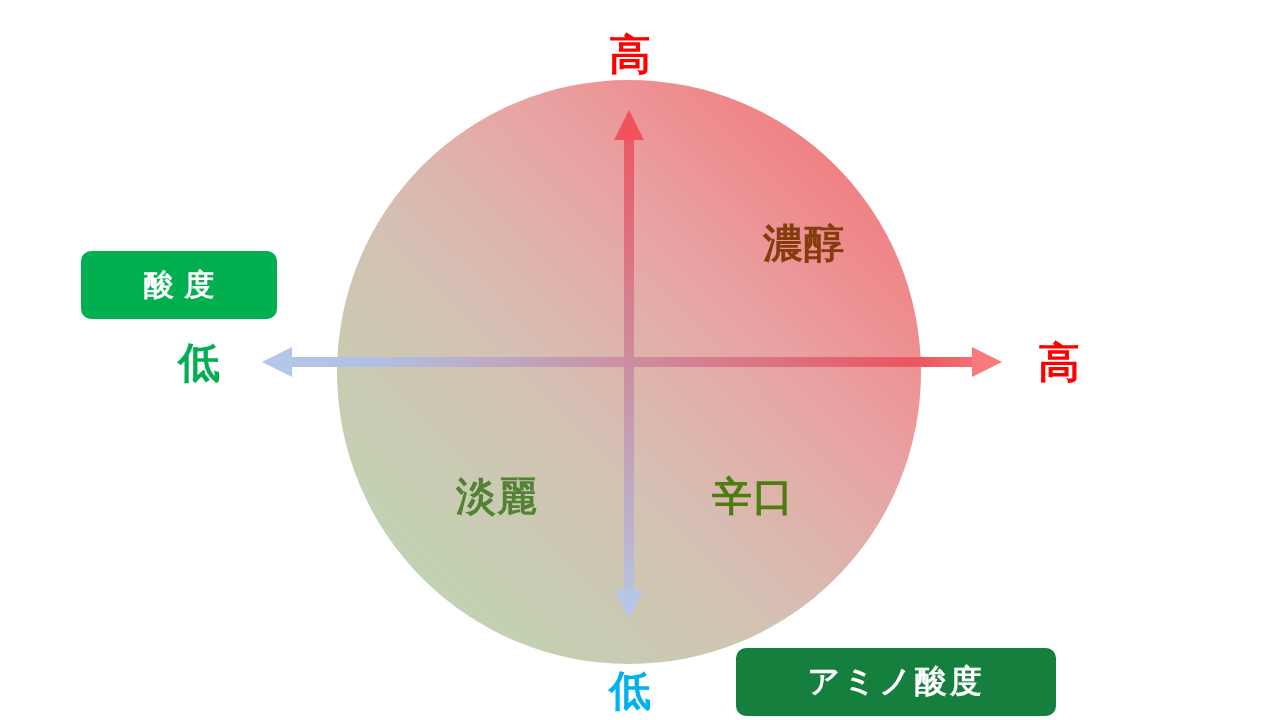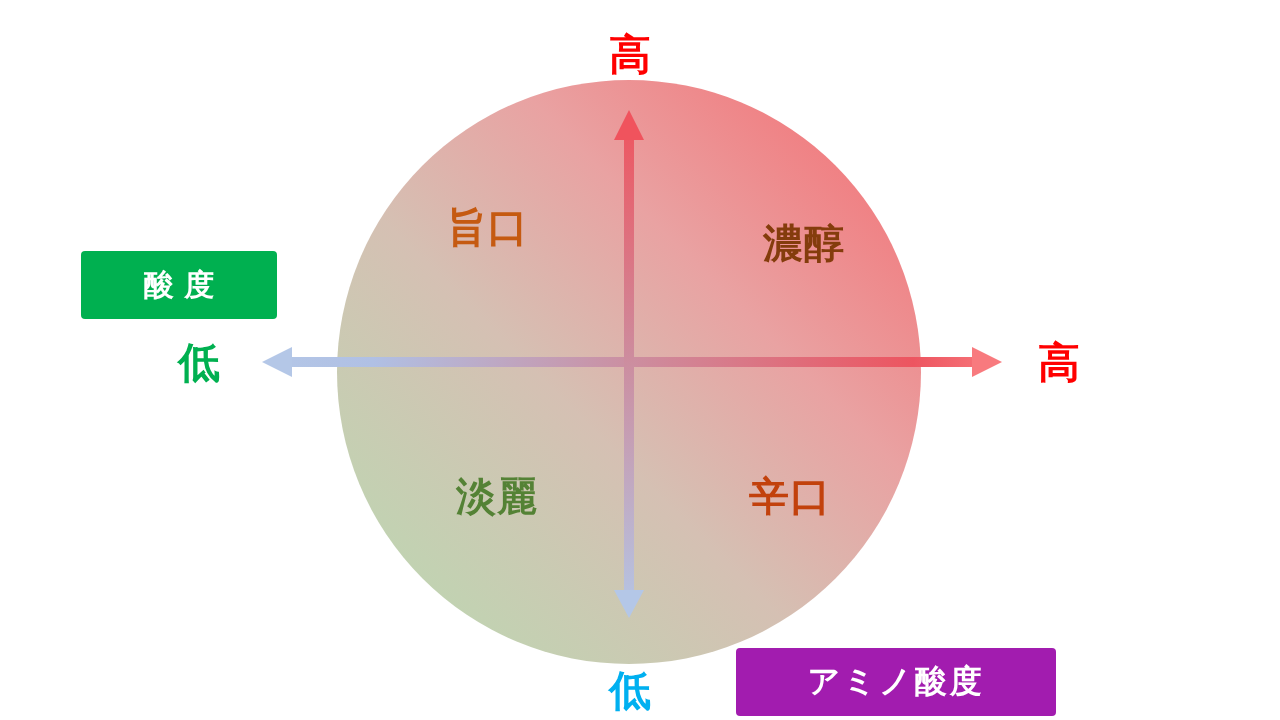--- a/index.html
+++ b/index.html
@@ -10,21 +10,21 @@
     }
     .circle {
       position: absolute; left: 337px; top: 80px; width: 584px; height: 584px;
       border-radius: 50%;
       background: linear-gradient(225deg, #f56a6f 0%, #e9a2a2 35%, #d5c0b3 58%, #c2d2b2 85%, #bcd8b4 100%);
     }
     svg.axes { position: absolute; left: 0; top: 0; }
     .quad { position: absolute; font-weight: bold; font-size: 40px; line-height: 46px; text-align: center; letter-spacing: 1px; }
     .axis-label { position: absolute; font-weight: bold; font-size: 42px; line-height: 46px; }
     .badge {
-      position: absolute; border-radius: 4px; color: #ffffff; font-weight: bold;
+      position: absolute; border-radius: 10px; color: #ffffff; font-weight: bold;
       display: flex; align-items: center; justify-content: center;
     }
   </style>
 </head>
 <body>
 
 <div class="circle"></div>
 
 <svg class="axes" width="1280" height="720">
   <defs>
@@ -47,29 +47,28 @@
     <polygon points="1002,362 972,347 972,377" fill="#f87a7e"></polygon>
   </g>
   <g>
     <rect x="624" y="138" width="10" height="454" fill="url(#vgrad)"></rect>
     <polygon points="629,110 614,140 644,140" fill="#f0535d"></polygon>
     <polygon points="629,618 614,590 644,590" fill="#b4c7e7"></polygon>
   </g>
 </svg>
 
 <div class="quad" style="left:410px; top:204px; width:155px; color:#c55a11;">
-  <div>旨口</div>
 </div>
 <div class="quad" style="left:735px; top:220px; width:110px; color:#843c0c;text-align:right;">濃醇</div>
 <div class="quad" style="left:442px; top:473px; width:110px; color:#548235;">淡麗</div>
-<div class="quad" style="left:735px; top:473px; width:110px; color:#c2410c;">辛口</div>
+<div class="quad" style="left:698px; top:473px; width:110px; color:#4d7c0f;">辛口</div>
 
 <div class="axis-label" style="left:609px; top:32px; color:#ff0000;">高</div>
 <div class="axis-label" style="left:609px; top:668px; color:#00b0f0;">低</div>
 <div class="axis-label" style="left:178px; top:340px; color:#00b050;">低</div>
 <div class="axis-label" style="left:1038px; top:340px; color:#ff0000;">高</div>
 
 <div class="badge" style="left:81px; top:251px; width:196px; height:68px; background:#00b050; font-size:30px;">
   <span>酸 度</span>
 </div>
-<div class="badge" style="left:736px; top:648px; width:320px; height:68px; background:#a21caf; font-size:32px; letter-spacing:3px;">
+<div class="badge" style="left:736px; top:648px; width:320px; height:68px; background:#15803d; font-size:32px; letter-spacing:3px;">
   <span>アミノ酸度</span>
 </div>
 
 </body></html>

